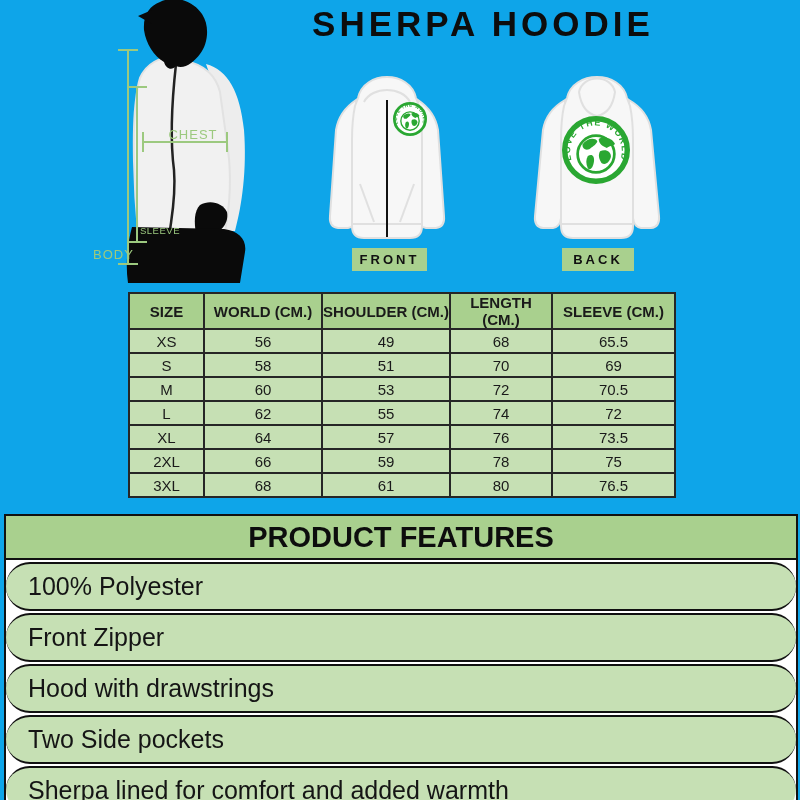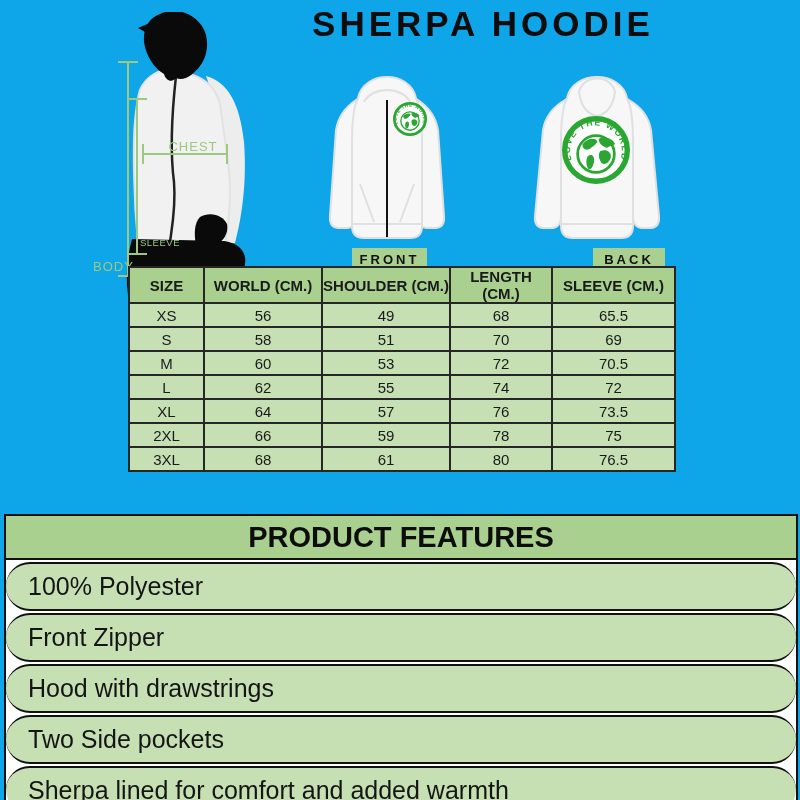--- a/index.html
+++ b/index.html
@@ -7,32 +7,32 @@
     position:relative;width:800px;height:800px;background:#0ea5e9;overflow:hidden;
     font-family:"Liberation Sans", sans-serif;color:#1a1a1a;
   }
   
   .main-title{
     position:absolute;left:300px;top:4px;width:366px;text-align:center;
     font-size:35px;font-weight:bold;letter-spacing:4px;color:#0d0d0d;
     transform:scaleY(1.02);white-space:nowrap;
   }
   
-  .person-wrap{position:absolute;left:88px;top:12px;width:180px;height:361px;}
+  .person-wrap{position:absolute;left:88px;top:0px;width:180px;height:361px;}
   .hoodie-front-wrap{position:absolute;left:312px;top:58px;width:150px;height:190px;}
   .hoodie-back-wrap{position:absolute;left:515px;top:58px;width:165px;height:190px;}
   .view-label{
     position:absolute;top:248px;height:23px;line-height:23px;text-align:center;
     background:#a9d08e;color:#111;font-weight:bold;font-size:13px;letter-spacing:3px;
   }
   .view-label.front{left:352px;width:75px;}
-  .view-label.back{left:562px;width:72px;margin-left:31px;}
+  .view-label.back{left:562px;width:72px;}
   
   .size-table{
-    position:absolute;left:128px;top:266px;border-collapse:collapse;
+    position:absolute;left:128px;top:292px;border-collapse:collapse;
     font-size:15px;
     padding-left:30px;
   }
   .size-table th,.size-table td{
     border:2px solid #262626;text-align:center;padding:0;
   }
   .size-table th{background:#a9d08e;height:26px;font-weight:bold;font-size:15px;}
   .size-table td{background:#c6e0b4;height:22px;font-size:15px;}
   
   .features{

